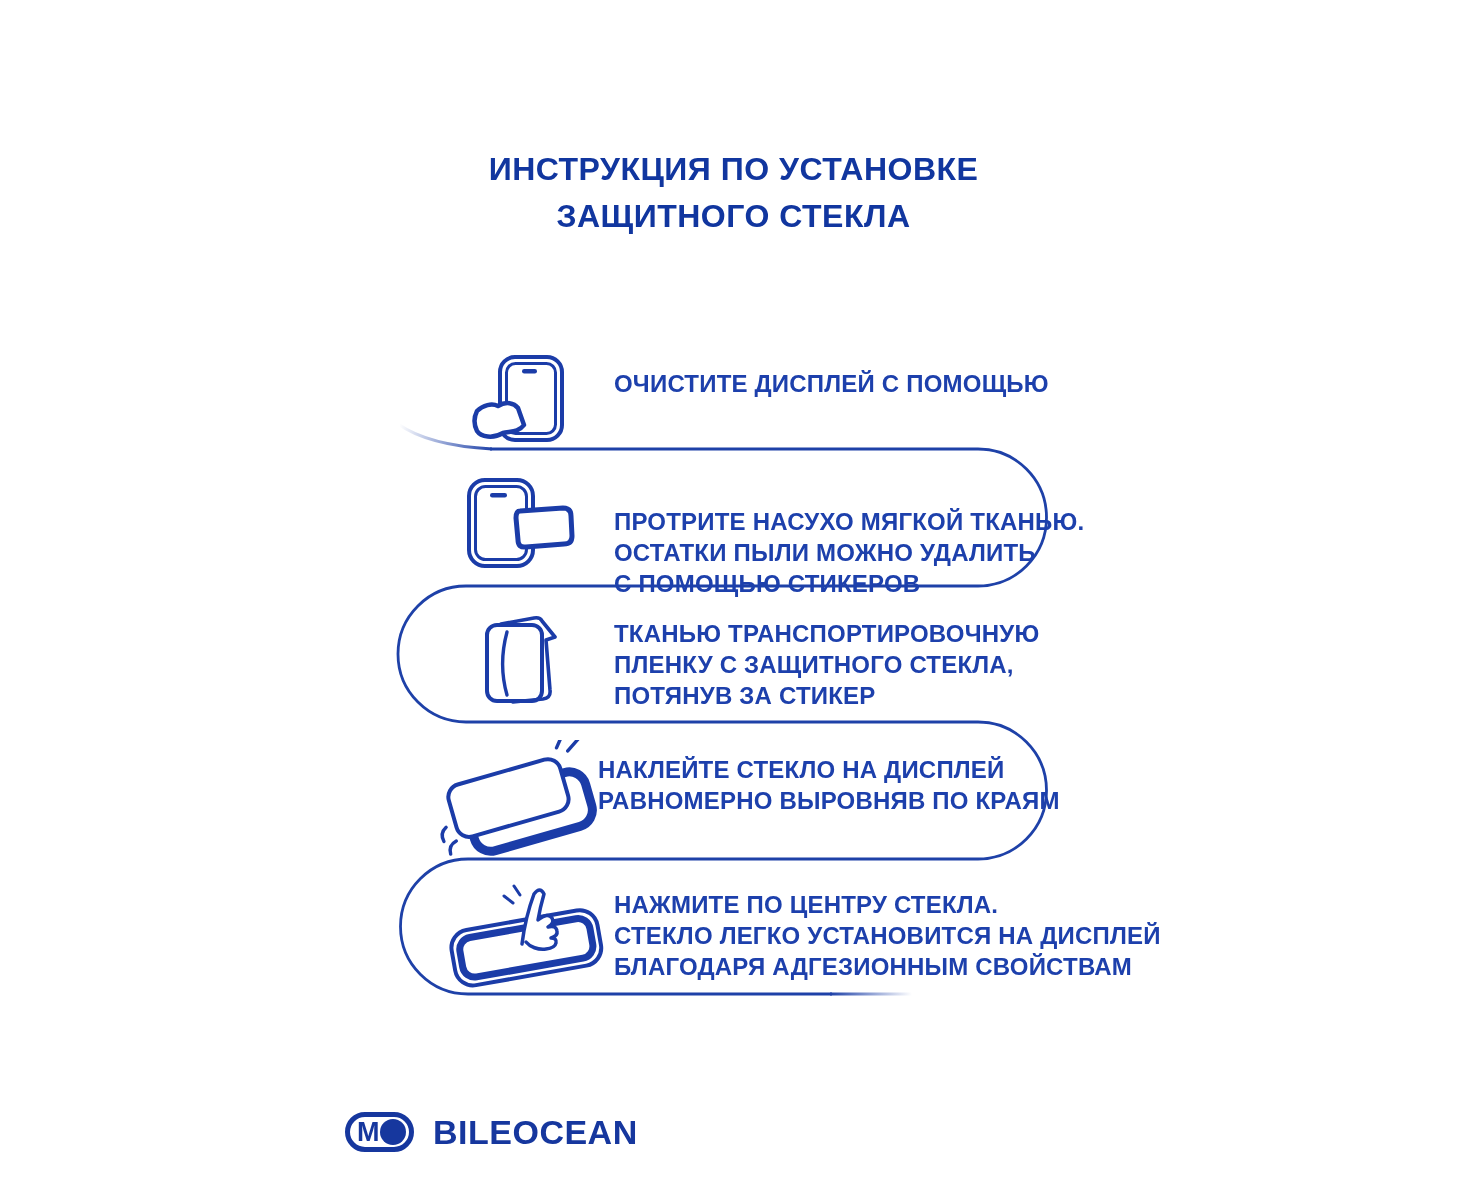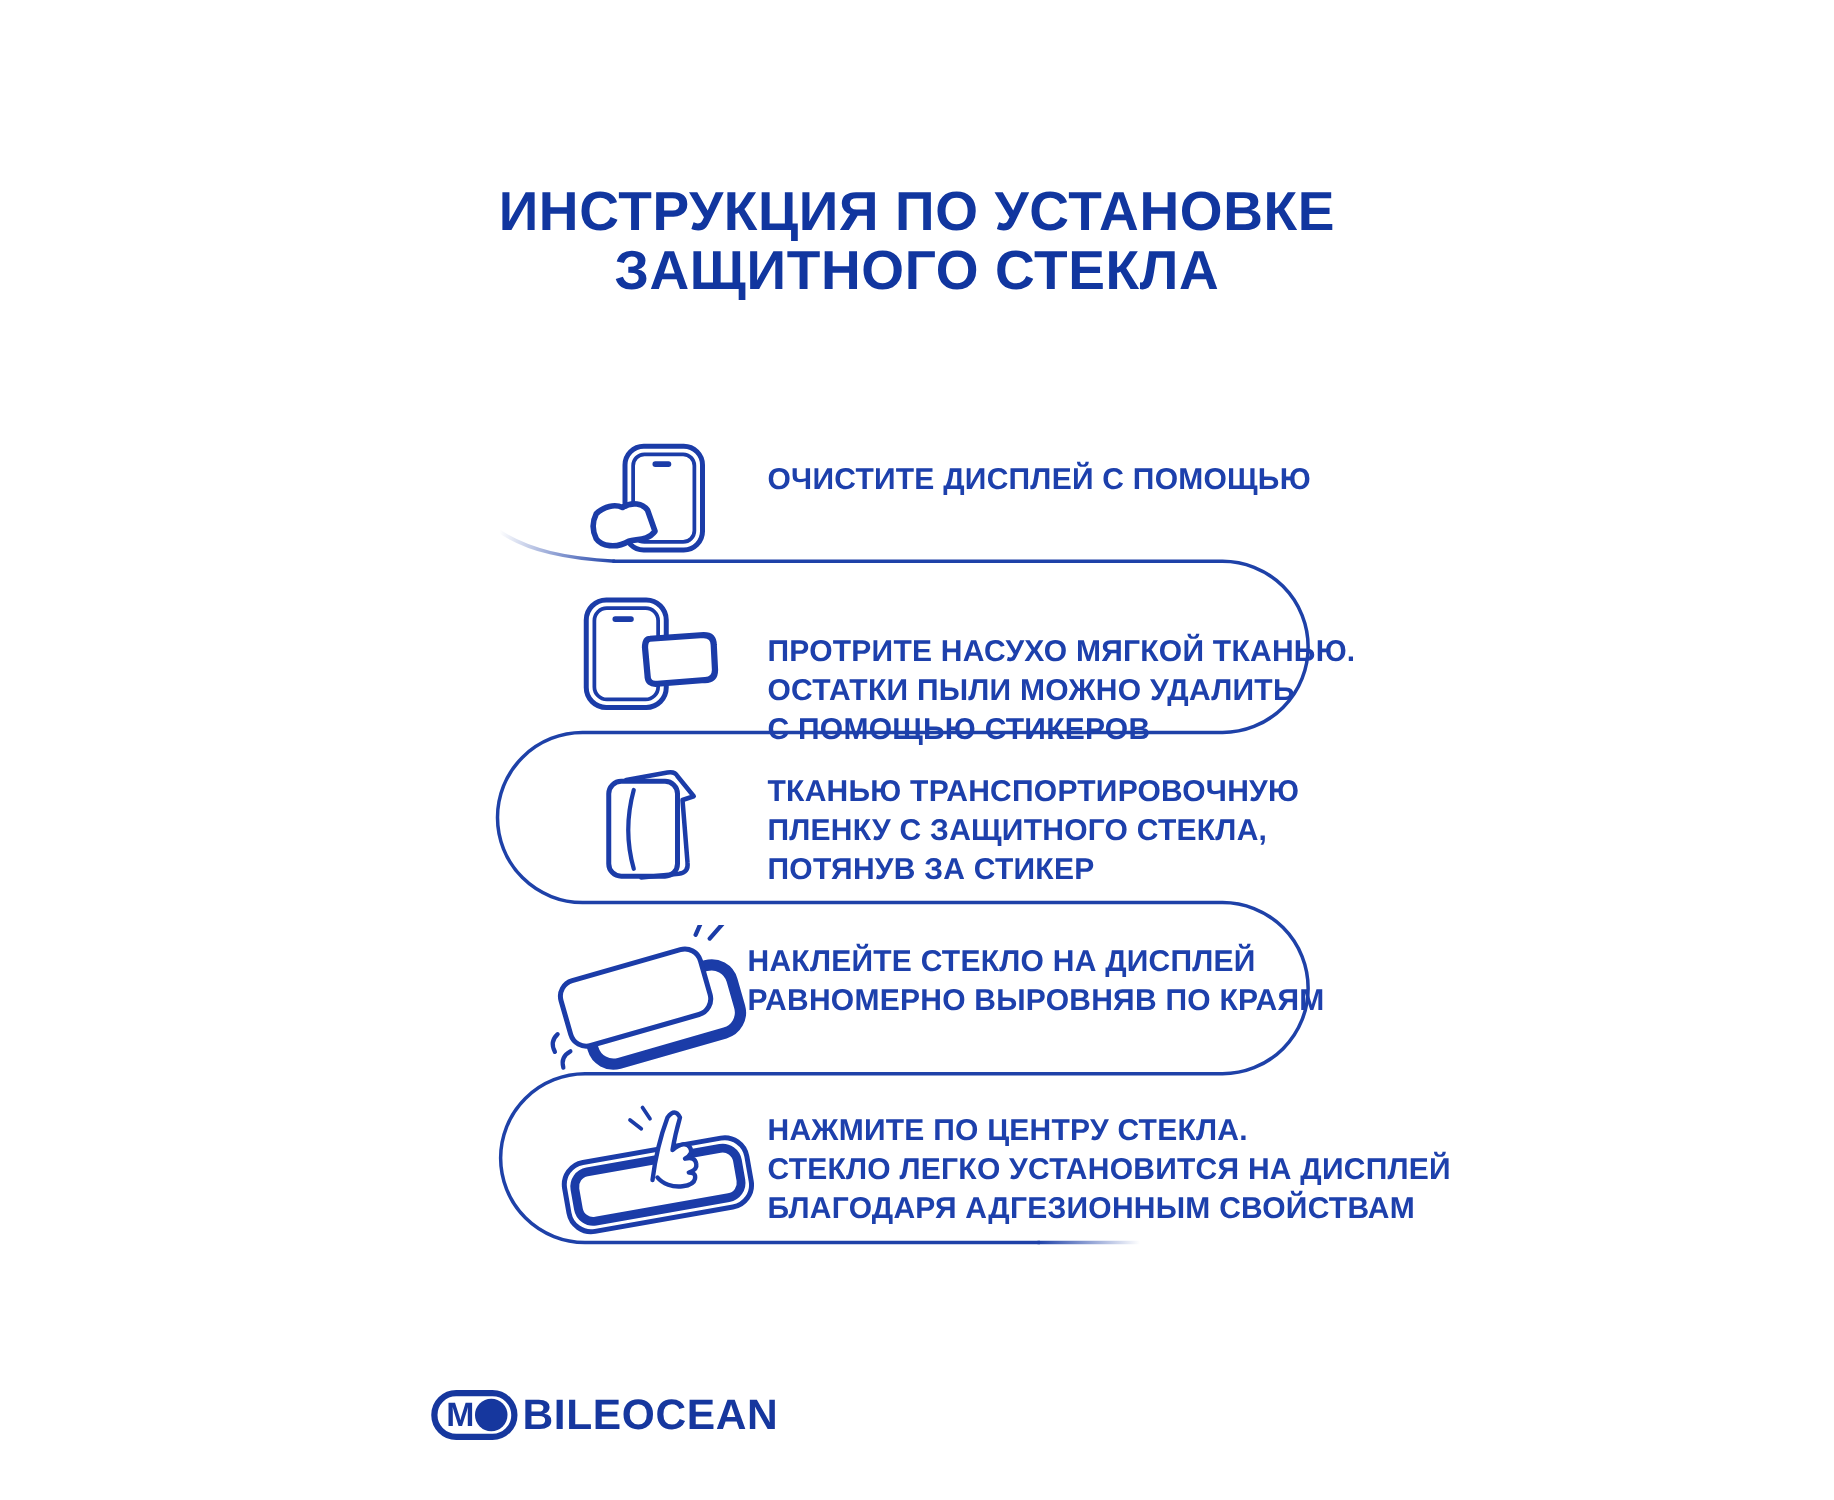--- a/index.html
+++ b/index.html
@@ -9,21 +9,21 @@
     background:#ffffff;
     overflow:hidden;
     font-family:"Liberation Sans", sans-serif;
   }
   .title{
     position:absolute;
     left:0; right:0; top:146px;
     text-align:center;
     color:#11369f;
     font-weight:bold;
-    font-size:44px;
+    font-size:32px;
     line-height:47px;
     letter-spacing:0.5px;
   }
   .flow-svg{
     position:absolute;left:0;top:0;width:1467px;height:1200px;
     pointer-events:none;
   }
   .step{position:absolute;}
   .step-icon{position:absolute;}
   .step-text{
@@ -62,21 +62,21 @@
     width:26px;height:26px;
     background:#16379e;
     border-radius:50%;
     margin-left:auto;
   }
   .logo-text{
     color:#16379e;
     font-weight:bold;
     font-size:34px;
     letter-spacing:0.5px;
-    margin-left:4px;
+    margin-left:19px;
   }
 </style>
 </head>
 <body>
 
 <div class="poster">
 
   <svg class="flow-svg" viewBox="0 0 1467 1200">
     <defs>
       <linearGradient id="fadeIn" gradientUnits="userSpaceOnUse" x1="398" y1="440" x2="492" y2="449">

